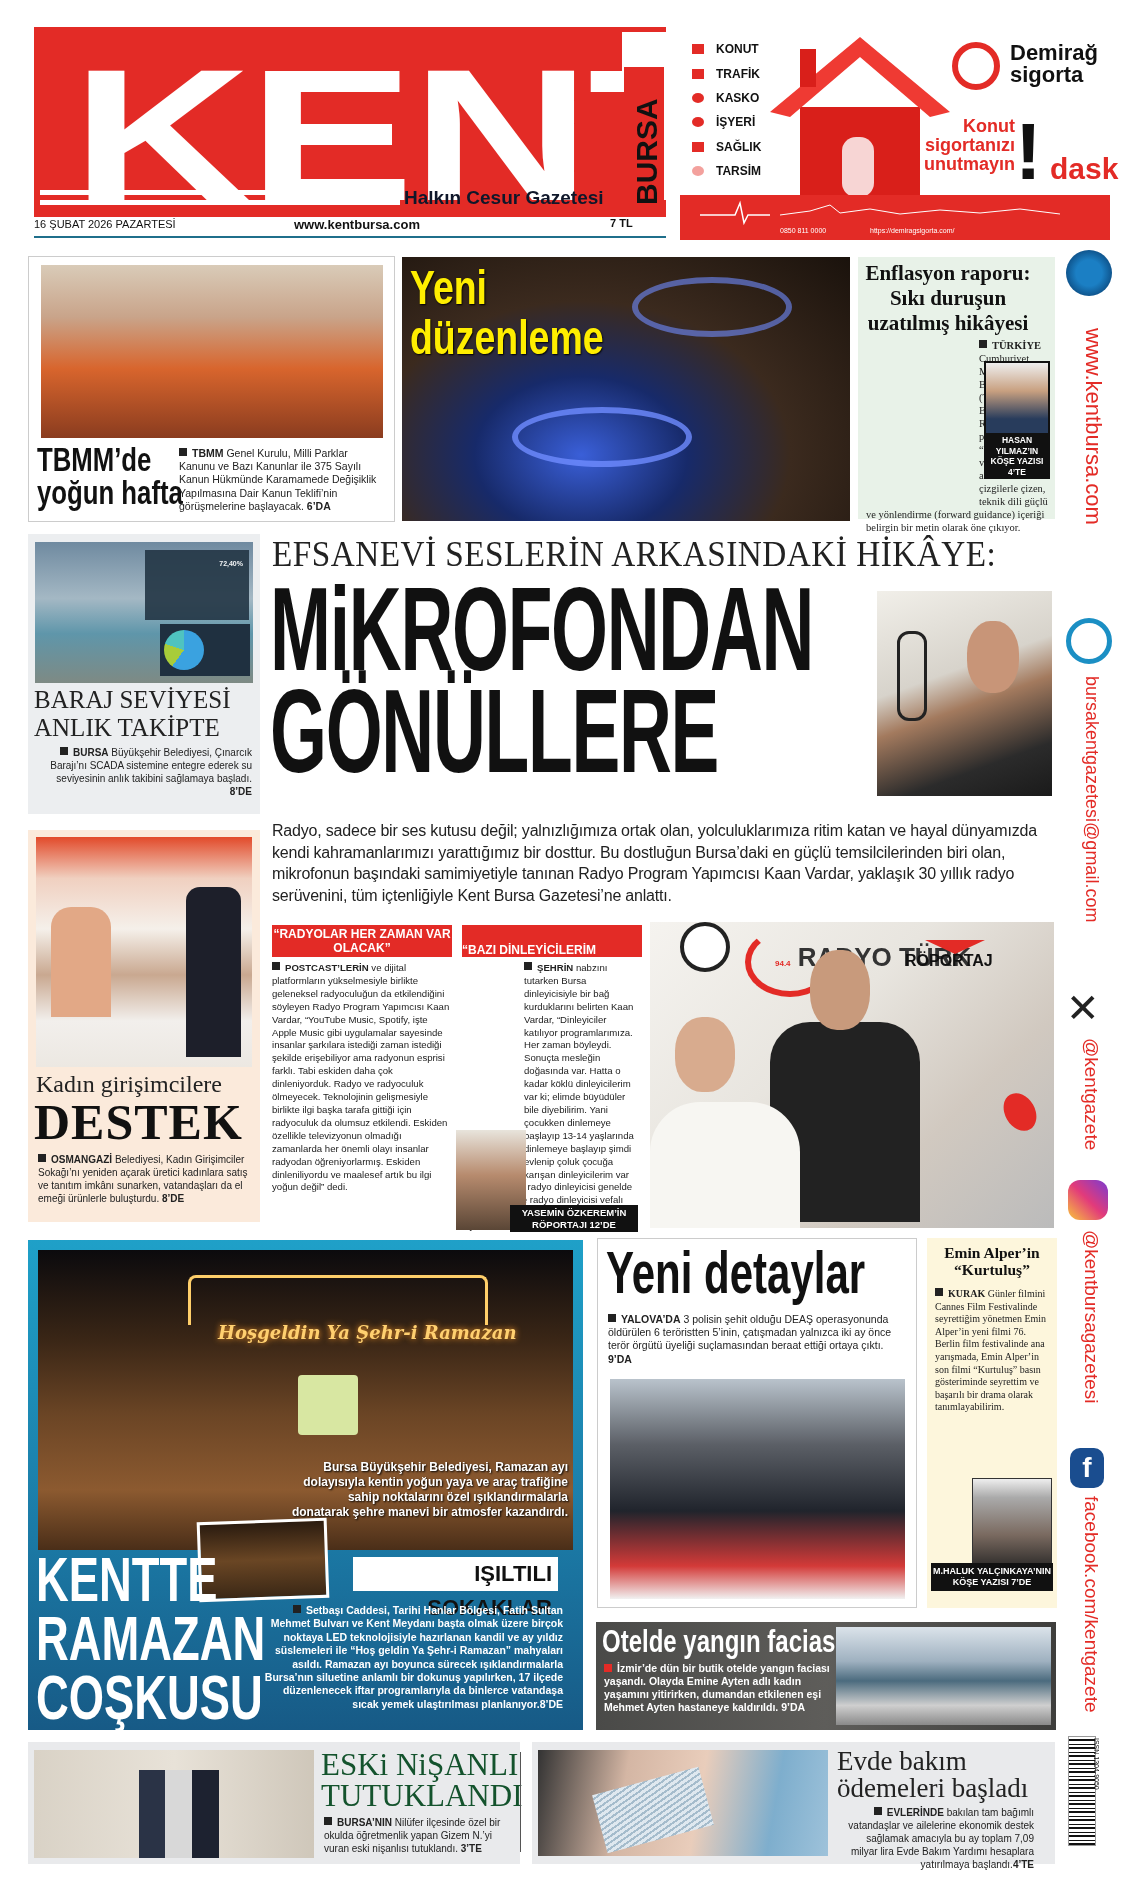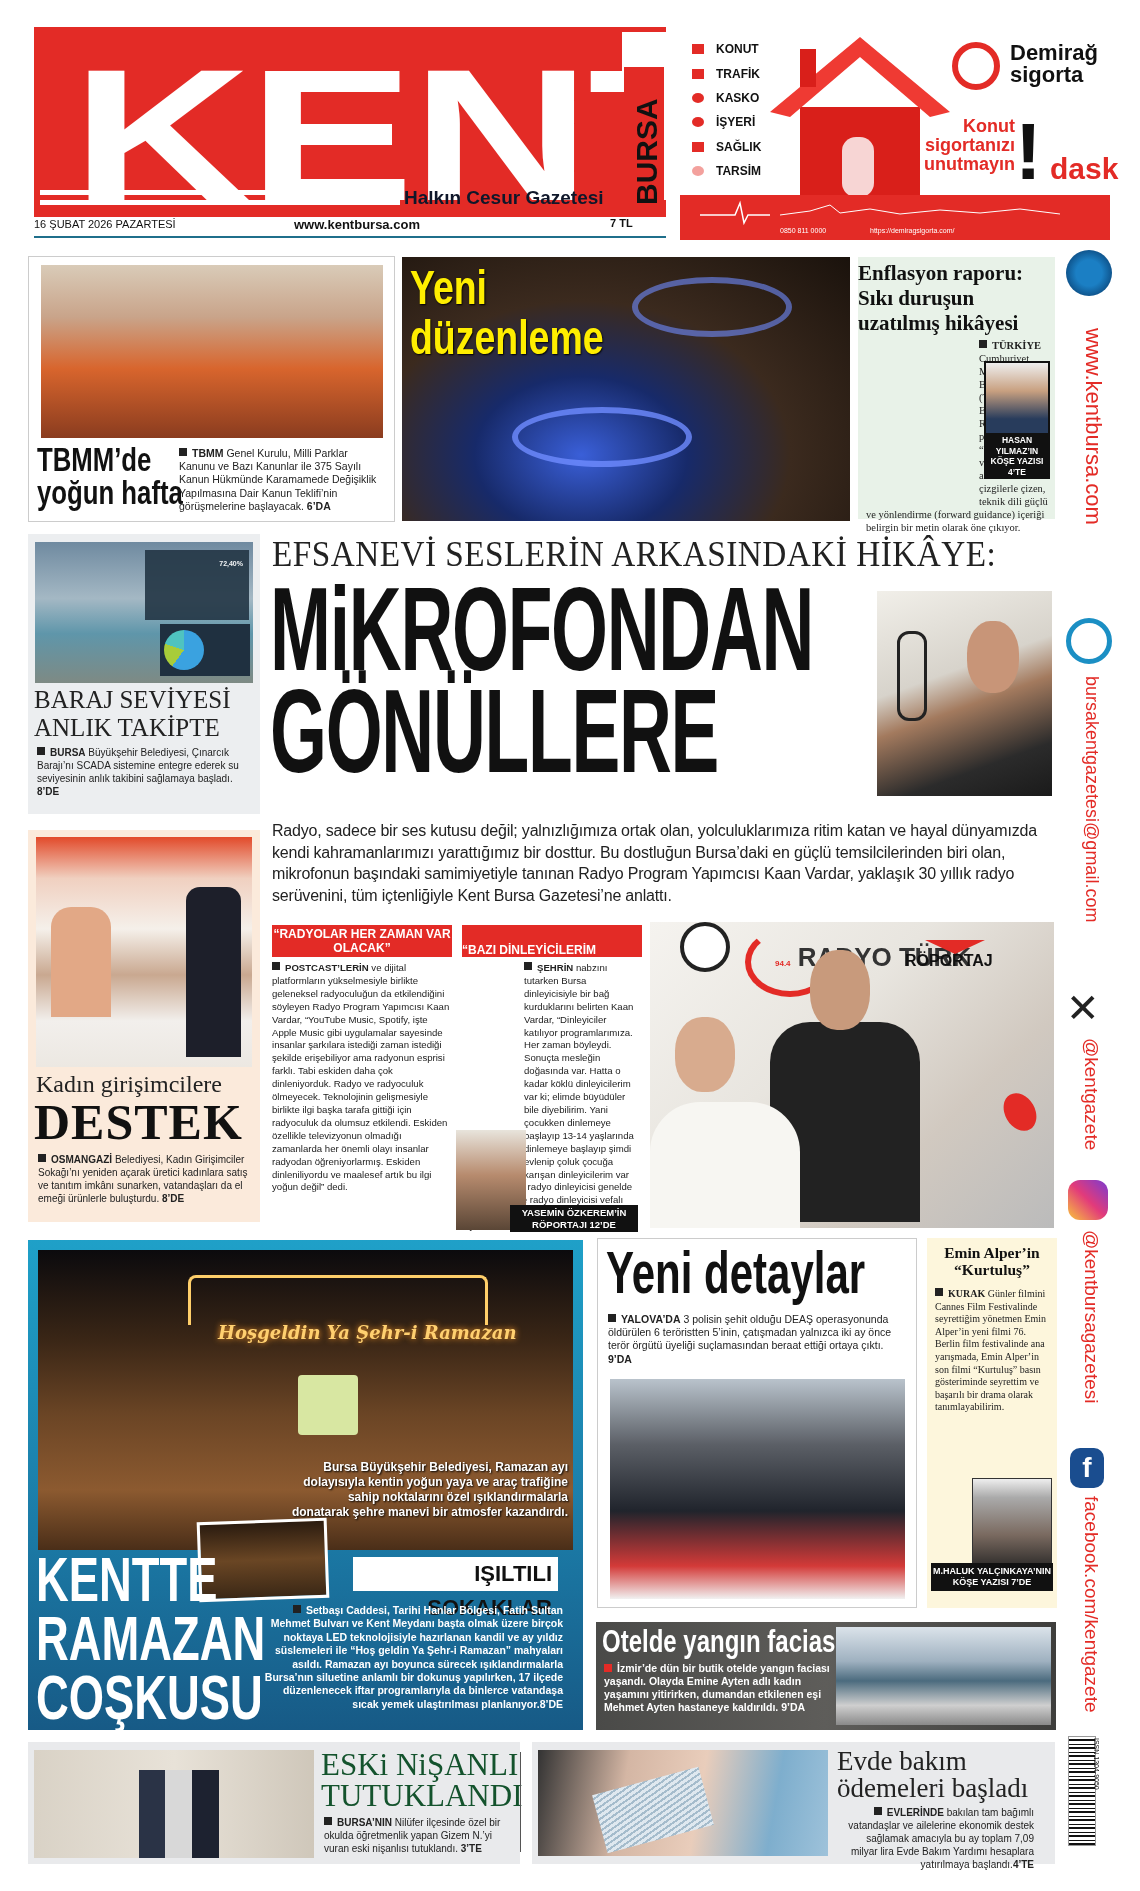--- a/index.html
+++ b/index.html
@@ -111,21 +111,21 @@
 <div class="ph" style="left:402px;top:257px;width:448px;height:264px;background:radial-gradient(ellipse at 40% 75%,#3a5fd8 0%,#172a6a 28%,#3b2a1e 55%,#1a120c 100%);">
   <div class="abs" style="left:110px;top:150px;width:180px;height:60px;border:6px solid #6f8cff;border-radius:50%;opacity:.8;"></div>
   <div class="abs" style="left:230px;top:20px;width:160px;height:60px;border:6px solid #6f8cff;border-radius:50%;opacity:.6;"></div>
   <div class="abs cond" style="left:8px;top:6px;color:#ffee00;font-size:48px;line-height:50px;transform:scaleX(0.78);text-shadow:1px 1px 2px #000;">
     <div>Yeni</div>
     <div>düzenleme</div>
   </div>
 </div>
 
 <div class="abs" style="left:858px;top:257px;width:197px;height:262px;background:#e8f2e8;">
-  <div class="serif bold" style="position:absolute;left:0;top:4px;width:180px;font-size:21px;line-height:25px;">
+  <div class="serif bold" style="position:absolute;left:0;top:4px;width:180px;text-align:center;font-size:21px;line-height:25px;">
     <div>Enflasyon raporu:</div>
     <div>Sıkı duruşun</div>
     <div>uzatılmış hikâyesi</div>
   </div>
   <div class="serif" style="position:absolute;left:8px;top:82px;width:185px;font-size:10.5px;line-height:13px;color:#222;">
     <div class="abs" style="left:118px;top:22px;width:66px;height:118px;background:#fff;border:2px solid #111;z-index:1;">
       <div style="width:62px;height:70px;background:linear-gradient(180deg,#eee 0%,#c8a080 40%,#283c5c 80%);"></div>
       <div style="background:#111;color:#fff;font-family:'Liberation Sans',sans-serif;font-size:8.5px;font-weight:700;text-align:center;line-height:10.5px;padding:2px;">HASAN YILMAZ’IN KÖŞE YAZISI 4’TE</div>
     </div>
     <div style="width:113px;float:left;height:160px;"></div>
@@ -139,21 +139,21 @@
       <div style="color:#fff;font-size:7px;text-align:right;padding:10px 6px 0 0;font-weight:700;">72,40%</div>
     </div>
     <div class="abs" style="left:125px;top:82px;width:90px;height:52px;background:#1f3040;">
       <div class="abs" style="left:4px;top:6px;width:40px;height:40px;border-radius:50%;background:conic-gradient(#3aa2e0 0 60%,#a8cc3a 60% 80%,#4fc3c0 80% 100%);"></div>
     </div>
   </div>
   <div class="serif" style="position:absolute;left:6px;top:152px;font-size:25px;line-height:28px;color:#222;">
     <div>BARAJ SEVİYESİ</div>
     <div>ANLIK TAKİPTE</div>
   </div>
-  <div style="position:absolute;left:9px;top:212px;width:215px;font-size:10px;line-height:13px;color:#222;">
+  <div style="position:absolute;left:9px;top:212px;width:215px;font-size:10px;line-height:13px;color:#222;text-align:right;">
     <span class="bullet bold">BURSA</span><span> Büyükşehir Belediyesi, Çınarcık Barajı’nı SCADA sistemine entegre ederek su seviyesinin anlık takibini sağlamaya başladı. </span><span class="bold">8’DE</span>
   </div>
 </div>
 
 <div class="abs serif" style="left:272px;top:535px;font-size:35px;letter-spacing:0.5px;color:#222;white-space:nowrap;transform:scaleX(0.95);transform-origin:left top;">EFSANEVİ SESLERİN ARKASINDAKİ HİKÂYE:</div>
 <div class="abs cond" style="left:270px;top:578px;font-size:118px;line-height:102px;color:#111;white-space:nowrap;transform:scaleX(0.62);letter-spacing:-2px;">
   <div>MiKROFONDAN</div>
   <div>GÖNÜLLERE</div>
 </div>
 <div class="ph" style="left:877px;top:591px;width:175px;height:205px;background:linear-gradient(160deg,#f1efe9 0%,#d7d3cb 40%,#a37a5e 55%,#2b2b2b 80%,#1a1a1a 100%);">

